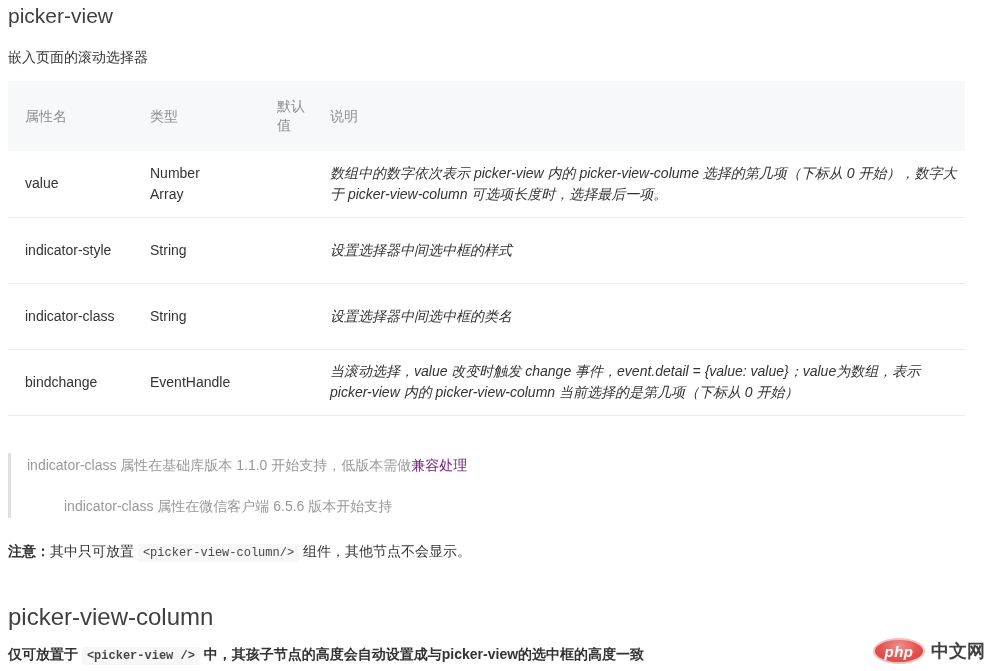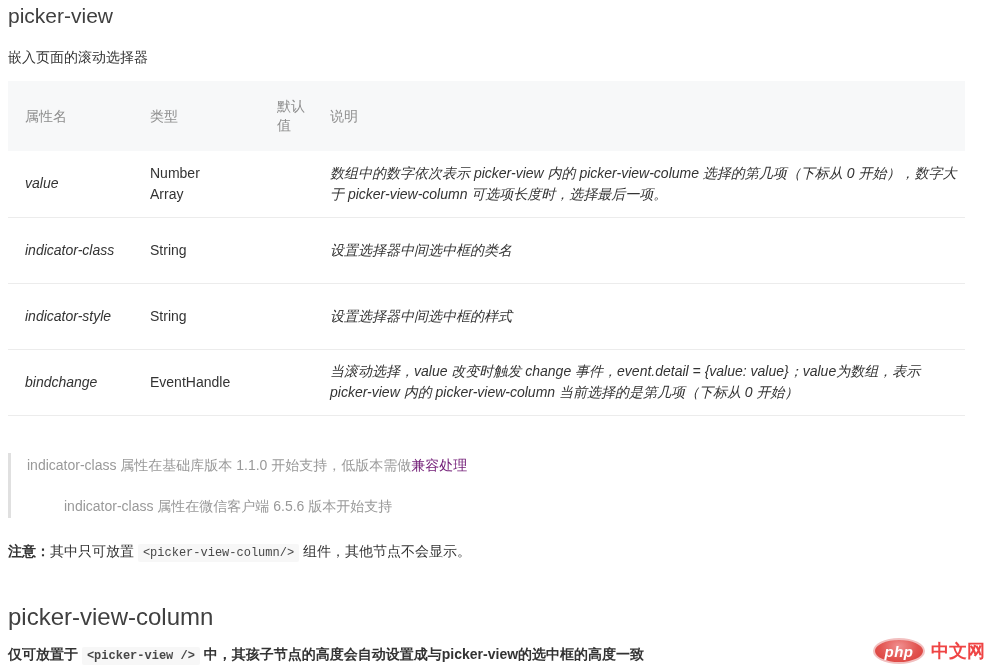--- a/index.html
+++ b/index.html
@@ -49,21 +49,21 @@
   }
   table.attrs tbody td {
     height: 66px;
     vertical-align: middle;
     font-size: 14px;
     line-height: 21px;
     color: #333333;
     padding: 11px 6px 11px 17px;
     border-bottom: 1px solid #ececec;
   }
-  td.col-name  { padding-right: 24px; word-wrap: break-word; font-style: italic; }
+  td.col-name  { padding-right: 24px; word-wrap: break-word; }
   td.col-type  { white-space: pre-line; }
   td.col-desc  { padding-right: 58px; font-style: italic; }
 
   blockquote.notes {
     margin: 37px 0 0 0;
     border-left: 3px solid #e0e0e0;
     padding: 4px 0 4px 16px;
     font-size: 14px;
     color: #999999;
   }
@@ -122,21 +122,21 @@
     font-size: 15px;
     display: flex;
     align-items: center;
     justify-content: center;
     letter-spacing: 0.5px;
   }
   .site-name {
     margin-left: 6px;
     font-size: 18px;
     font-weight: 600;
-    color: #ef4444;
+    color: #404040;
   }
 </style>
 </head>
 <body>
 
 <div class="page">
   <div class="content">
 
     <h1 class="page-title">picker-view</h1>
 
@@ -159,30 +159,30 @@
       </thead>
       <tbody>
         <tr>
           <td class="col-name">value</td>
           <td class="col-type">Number
 Array</td>
           <td class="col-default"></td>
           <td class="col-desc">数组中的数字依次表示 picker-view 内的 picker-view-colume 选择的第几项（下标从 0 开始），数字大于 picker-view-column 可选项长度时，选择最后一项。</td>
         </tr>
         <tr>
+          <td class="col-name">indicator-style</td>
+          <td class="col-type">String</td>
+          <td class="col-default"></td>
+          <td class="col-desc">设置选择器中间选中框的样式</td>
+        </tr>
+        <tr>
           <td class="col-name">indicator-class</td>
           <td class="col-type">String</td>
           <td class="col-default"></td>
           <td class="col-desc">设置选择器中间选中框的类名</td>
-        </tr>
-        <tr>
-          <td class="col-name">indicator-style</td>
-          <td class="col-type">String</td>
-          <td class="col-default"></td>
-          <td class="col-desc">设置选择器中间选中框的样式</td>
         </tr>
         <tr>
           <td class="col-name">bindchange</td>
           <td class="col-type">EventHandle</td>
           <td class="col-default"></td>
           <td class="col-desc">当滚动选择，value 改变时触发 change 事件，event.detail = {value: value}；value为数组，表示 picker-view 内的 picker-view-column 当前选择的是第几项（下标从 0 开始）</td>
         </tr>
       </tbody>
     </table>
 

